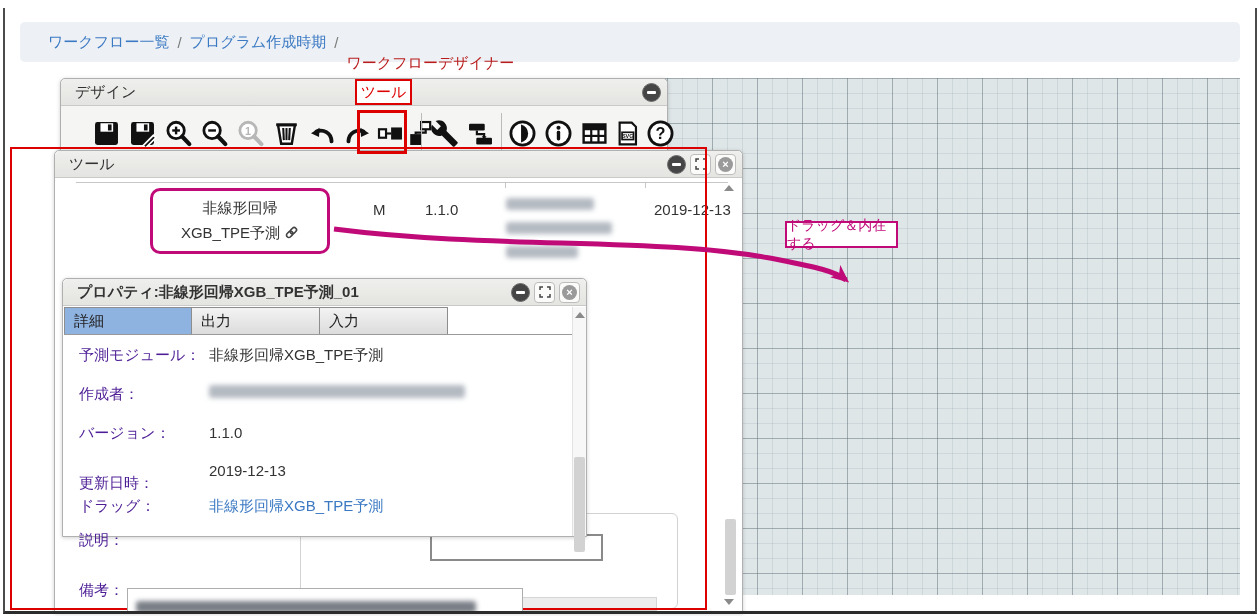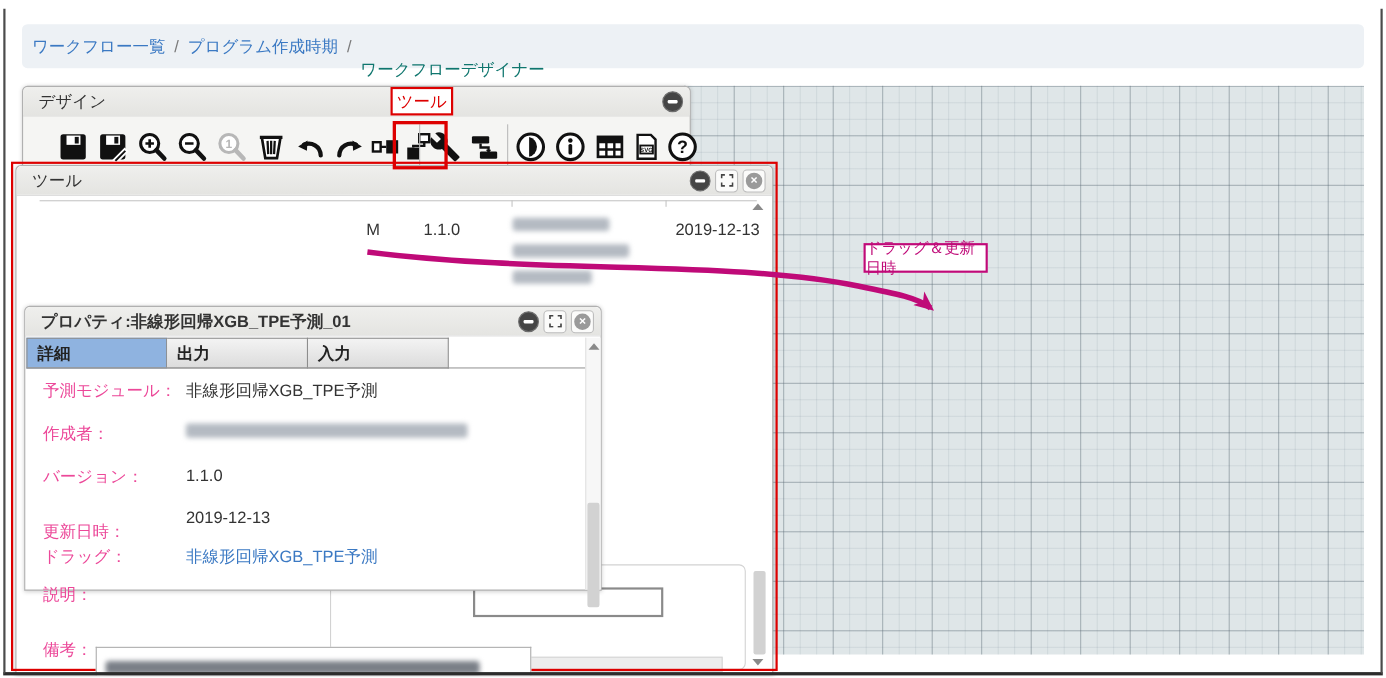--- a/index.html
+++ b/index.html
@@ -8,38 +8,38 @@
   #page { position:relative; width:1260px; height:616px; overflow:hidden; background:#fff; }
 
   
   #frame { position:absolute; left:3px; top:8px; right:3px; bottom:2px;
     border-left:2px solid #4b4b4b; border-right:2px solid #4b4b4b; border-bottom:3px solid #2c2c2c;
     pointer-events:none; z-index:70; }
 
   
   .crumbbar { position:absolute; left:20px; top:22px; width:1220px; height:40px;
     background:#edf1f5; border-radius:5px; display:flex; align-items:center;
-    padding-left:9px; font-size:15px; z-index:5; }
+    padding-left:28px; font-size:15px; z-index:5; }
   .crumb-link { color:#3b79c3; cursor:pointer; }
   .crumb-sep { color:#7a7a7a; margin:0 8px; }
-  .crumb-cur { color:#0f766e;margin-top:42px; }
+  .crumb-cur { color:#b91c1c;margin-top:42px; }
 
   
   #canvas { position:absolute; left:622px; top:78px; width:618px; height:517px; z-index:10;
     background-color:#dfe6e8;
     background-image:
       linear-gradient(rgba(90,105,115,.40) 1px, transparent 1px),
       linear-gradient(90deg, rgba(90,105,115,.40) 1px, transparent 1px),
       linear-gradient(rgba(120,140,150,.17) 1px, transparent 1px),
       linear-gradient(90deg, rgba(120,140,150,.17) 1px, transparent 1px);
     background-size:45px 45px,45px 45px,15px 15px,15px 15px; }
 
   
   .win { position:absolute; background:#fff; border:1px solid #b0b0b0; border-radius:5px;
-    box-shadow:0 1px 4px rgba(0,0,0,.18); }
+    box-shadow:0 1px 4px rgba(0,0,0,.18);margin-left:40px; }
   .win-head { height:27px; background:linear-gradient(#efefed,#e4e4e1);
     border-bottom:1px solid #c9c9c9; border-radius:5px 5px 0 0;
     display:flex; align-items:center; padding:0 6px 0 14px; font-size:15px; color:#333; }
   .win-title { flex:1; }
   .btn-min { width:19px; height:19px; border-radius:50%; background:#454545; border:1px solid #6e6e6e;
     display:flex; align-items:center; justify-content:center; cursor:pointer; }
   .btn-min::after { content:""; width:9px; height:3px; background:#fff; border-radius:1px; }
   .btn-sq { width:21px; height:21px; margin-left:4px; border-radius:4px; background:#fbfbfa;
     border:1px solid #bdbdbd; display:flex; align-items:center; justify-content:center;
     font-size:11px; color:#444; cursor:pointer; }
@@ -66,26 +66,26 @@
 
   
   .bgform { position:absolute; z-index:35; }
 
   
   #props-win { left:22px; top:278px; width:525px; height:259px; z-index:40; border-radius:5px 5px 0 0; }
   #props-win .win-head { font-weight:bold; }
   .tabs { position:absolute; left:1px; top:28px; height:28px; display:flex; }
   .tab { width:128px; height:28px; border:1px solid #8d8d8d; border-left-width:0;
     display:flex; align-items:center; padding-left:9px; font-size:15px; color:#222;
-    background:linear-gradient(#f3f3f3,#dcdcdc); cursor:pointer;font-weight:bold; }
+    background:linear-gradient(#f3f3f3,#dcdcdc); cursor:pointer; }
   .tab:first-child { border-left-width:1px; }
   .tab.active { background:#8fb3e0; }
   .tabs-underline { position:absolute; left:1px; top:55px; width:509px; height:1px; background:#9a9a9a; }
 
-  .fld-label { position:absolute; left:16px; font-size:15px; color:#ec4899; }
+  .fld-label { position:absolute; left:16px; font-size:15px; color:#4c1d95; }
   .fld-value { position:absolute; left:146px; font-size:15px; color:#333; }
   .fld-link  { color:#3b79c3; cursor:pointer; }
 
   #desc-box { position:absolute; left:64px; top:245px; width:416px; height:62px;
     background:#e0e0e0; border:1px solid #adadad; overflow:hidden; }
   #desc-text { position:absolute; left:5px; top:1px; width:392px; font-size:13.5px; line-height:20.5px;
     color:#3c3c3c; word-break:break-all; }
   .mini-scroll { position:absolute; right:1px; top:1px; width:13px; bottom:1px; background:#ececec; }
   .mini-scroll .arr-up { position:absolute; left:1px; top:3px; }
   .mini-scroll .arr-dn { position:absolute; left:1px; bottom:3px; }
@@ -349,21 +349,34 @@
     <div id="remarks-box">
       <span class="redact" style="left:8px; top:12px; width:340px; height:12px; background:#7a7f87;"></span>
     </div>
 
     <div class="vscroll" style="right:0; top:28px; width:14px; bottom:0;">
       <div class="scroll-arrow arr-up" style="position:absolute; left:2px; top:5px;"></div>
       <div class="vthumb" style="top:150px; height:95px;"></div>
     </div>
   </div>
 
-  <div class="mag-note" id="note-drag">ドラッグ＆更新日時</div>
+  <div class="mag-note" id="note-toolrow">
+    <span>非線形回帰</span>
+    <span>
+      <span>XGB_TPE予測</span><span class="link-glyph">
+        <svg width="15" height="15" viewBox="0 0 16 16">
+            <g transform="rotate(-45 8 8)" fill="none" stroke="#444" stroke-width="1.7">
+              <rect x="1.5" y="5.5" width="7.5" height="5" rx="2.5"></rect>
+              <rect x="7" y="5.5" width="7.5" height="5" rx="2.5"></rect>
+            </g>
+          </svg>
+      </span>
+    </span>
+  </div>
+  <div class="mag-note" id="note-drag">ドラッグ＆内在する</div>
   <svg id="arrow-svg">
     <defs>
       <marker id="ah" markerUnits="userSpaceOnUse" markerWidth="20" markerHeight="18" refX="14" refY="9" orient="auto">
         <path d="M0,1 L18,9 L0,17 L5,9 z" fill="#bf0a78"></path>
       </marker>
     </defs>
     <path d="M 334 229 C 500 250, 660 236, 780 260 C 815 267, 835 271, 846 280" fill="none" stroke="#bf0a78" stroke-width="5" marker-end="url(#ah)"></path>
   </svg>
 
   <div id="frame"></div>

